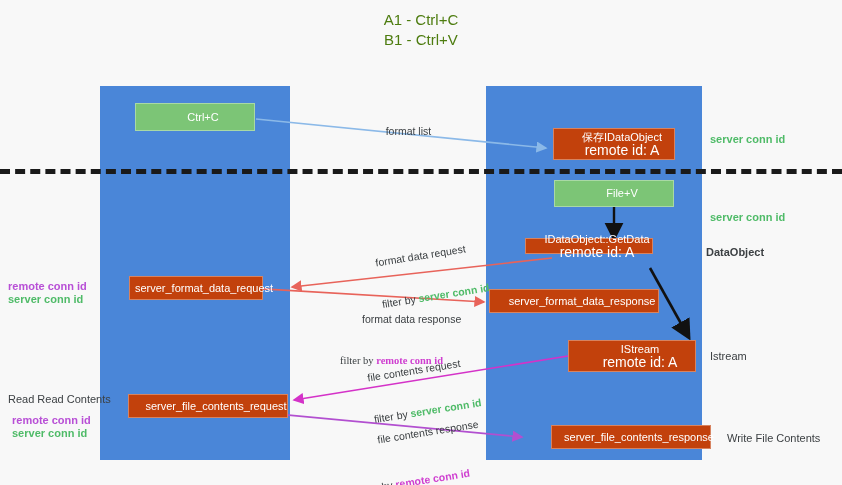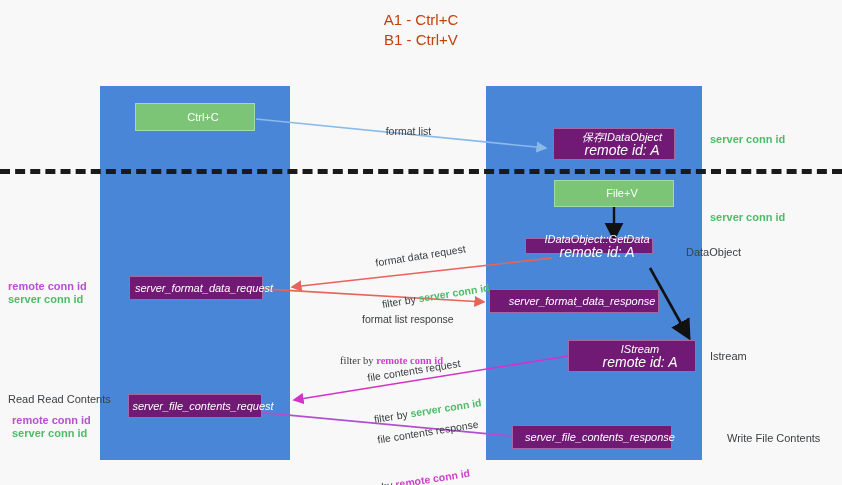--- a/index.html
+++ b/index.html
@@ -25,21 +25,21 @@
     height: 485px;
     pointer-events: none;
   }
   .title {
     position: absolute;
     left: 0;
     top: 10px;
     width: 842px;
     text-align: center;
     font-size: 15px;
-    color: #c2410c;
+    color: #4d7c0f;
     line-height: 20px;
     white-space: pre;
   }
   .lane {
     position: absolute;
     background: #4a86d8;
   }
   .lane-head {
     position: absolute;
     text-align: center;
@@ -56,21 +56,21 @@
     align-items: center;
     justify-content: center;
     text-align: center;
     color: #ffffff;
     font-size: 11px;
     line-height: 13px;
     border: 1px solid rgba(255,255,255,0.35);
     padding-left: 16px;
   }
   .box.green { background: #7cc576; }
-  .box.orange { background: #701a75; font-style: italic; }
+  .box.orange { background: #c2410c; }
   .box .l2 { font-size: 14px; }
   .side-label {
     position: absolute;
     font-size: 11px;
     line-height: 14px;
     color: #3c4043;
     white-space: pre;
   }
   .conn-green { color: #4fbb68; font-weight: bold; }
   .conn-purple { color: #b84fd6; font-weight: bold; }
@@ -176,52 +176,52 @@
 
   <div class="box orange" style="left:489px; top:289px; width:170px; height:24px;">
     <div>server_format_data_response</div>
   </div>
 
   <div class="box orange" style="left:568px; top:340px; width:128px; height:32px;">
     <div>IStream</div>
     <div class="l2">remote id: A</div>
   </div>
 
-  <div class="box orange" style="left:128px; top:394px; width:134px; height:24px;">
+  <div class="box orange" style="left:128px; top:394px; width:160px; height:24px;">
     <div>server_file_contents_request</div>
   </div>
 
-  <div class="box orange" style="left:512px; top:425px; width:160px; height:24px;">
+  <div class="box orange" style="left:551px; top:425px; width:160px; height:24px;">
     <div>server_file_contents_response</div>
   </div>
 
   <div class="side-label conn-green" style="left:710px; top:132px;">server conn id</div>
   <div class="side-label conn-green" style="left:710px; top:210px;">server conn id</div>
-  <div class="side-label" style="left:686px; top:245px;">DataObject</div>
+  <div class="side-label" style="left:706px; top:245px;font-weight:bold;">DataObject</div>
   <div class="side-label" style="left:710px; top:349px;">Istream</div>
   <div class="side-label" style="left:710px; top:431px;margin-left:17px;">Write File Contents</div>
 
   <div class="side-label conn-purple" style="left:8px; top:279px;">remote conn id</div>
   <div class="side-label conn-green" style="left:8px; top:292px;">server conn id</div>
 
   <div class="side-label" style="left:8px; top:392px;">Read Read Contents</div>
   <div class="side-label conn-purple" style="left:12px; top:413px;">remote conn id</div>
   <div class="side-label conn-green" style="left:12px; top:426px;">server conn id</div>
 
   <div class="edge-label" style="left:374px; top:110px;">
     <span>format list</span>
   </div>
 
   <div class="edge-label rot" style="left:370px; top:228px;">
     <div><span>format data request</span></div>
     <div><span>filter by </span><span class="g">server conn id</span></div>
   </div>
 
   <div class="edge-label" style="left:362px; top:284px;">
-    <div><span>format list response</span></div>
+    <div><span>format data response</span></div>
     <div style="margin-left:-22px; margin-top:0;font-family:Liberation Serif, serif;"><span>filter by </span><span class="p">remote conn id</span></div>
   </div>
 
   <div class="edge-label rot" style="left:362px; top:343px;">
     <div><span>file contents request</span></div>
     <div><span>filter by </span><span class="g">server conn id</span></div>
   </div>
 
   <div class="edge-label rot" style="left:372px; top:405px;">
     <div><span>file contents response</span></div>

